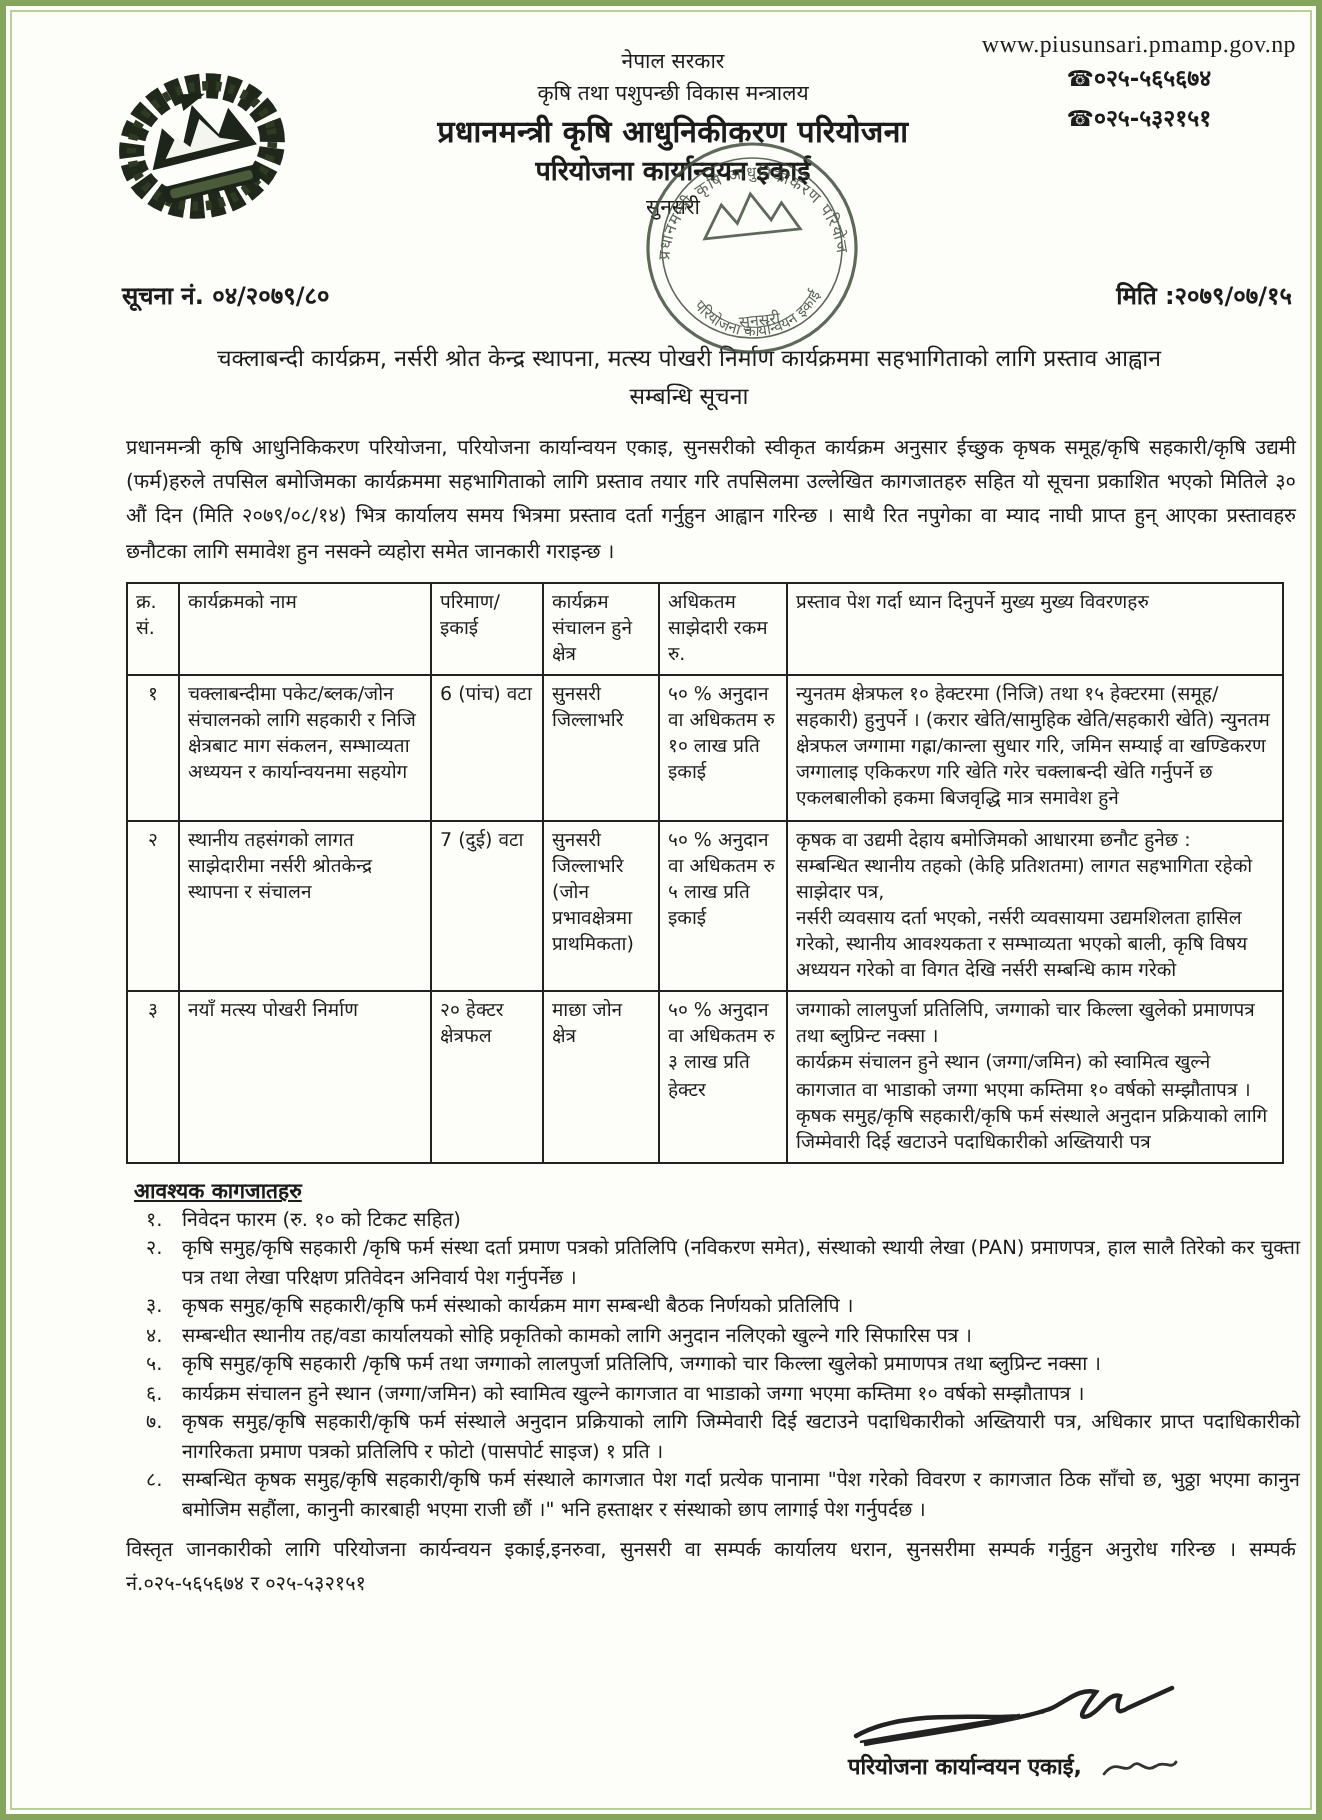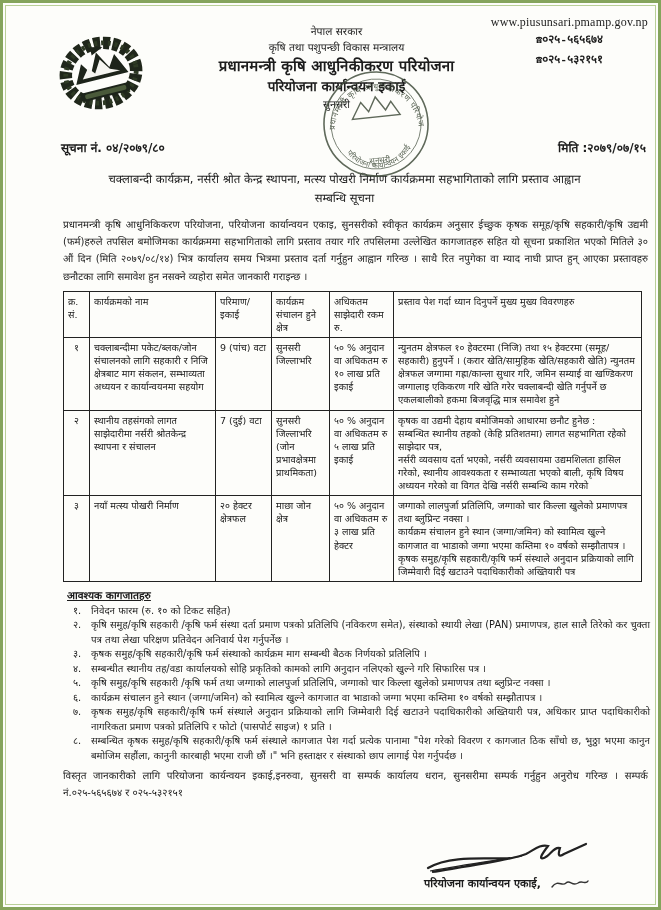--- a/index.html
+++ b/index.html
@@ -21,21 +21,21 @@
   }
   
   .header { position: relative; height: 126px; }
   .emblem { position: absolute; left: 32px; top: 6px; width: 96px; height: 112px; }
   .org-block { text-align: center; padding-top: 12px; width: 420px; margin: 0 auto; }
   .org-small { font-size: 10.5px; line-height: 1.55; }
   .org-project { font-size: 15px; font-weight: bold; line-height: 1.45; letter-spacing: .2px; }
   .org-unit { font-size: 13.5px; font-weight: bold; line-height: 1.4; }
   .contact-block { position: absolute; right: 4px; top: 4px; text-align: center; }
   .website { font-family: "Liberation Serif", serif; font-size: 12px; letter-spacing: .2px; }
-  .phone-line { font-size: 11.5px; line-height: 1.7; font-weight: bold; font-family: Liberation Mono, monospace; }
+  .phone-line { font-size: 11.5px; line-height: 1.7; font-weight: bold; }
   .phone-icon { font-weight: normal; font-size: 11px; }
   .stamp {
     position: absolute; left: 296px; top: 54px; width: 118px; height: 118px;
     opacity: .85; transform: rotate(-6deg); pointer-events: none;
   }
   
   .notice-row {
     display: flex; justify-content: space-between;
     padding: 2px 6px 0 40px; font-size: 12px; font-weight: bold;
   }
@@ -146,21 +146,21 @@
         <th>परिमाण/इकाई</th>
         <th>कार्यक्रम संचालन हुने क्षेत्र</th>
         <th>अधिकतम साझेदारी रकम रु.</th>
         <th>प्रस्ताव पेश गर्दा ध्यान दिनुपर्ने मुख्य मुख्य विवरणहरु</th>
       </tr>
     </thead>
     <tbody>
       <tr>
         <td class="num">१</td>
         <td>चक्लाबन्दीमा पकेट/ब्लक/जोन संचालनको लागि सहकारी र निजि क्षेत्रबाट माग संकलन, सम्भाव्यता अध्ययन र कार्यान्वयनमा सहयोग</td>
-        <td>9 (पांच) वटा</td>
+        <td>6 (पांच) वटा</td>
         <td>सुनसरी जिल्लाभरि</td>
         <td>५० % अनुदान वा अधिकतम रु १० लाख प्रति इकाई</td>
         <td>न्युनतम क्षेत्रफल १० हेक्टरमा (निजि) तथा १५ हेक्टरमा (समूह/सहकारी) हुनुपर्ने । (करार खेति/सामुहिक खेति/सहकारी खेति) न्युनतम क्षेत्रफल जग्गामा गह्रा/कान्ला सुधार गरि, जमिन सम्याई वा खण्डिकरण जग्गालाइ एकिकरण गरि खेति गरेर चक्लाबन्दी खेति गर्नुपर्ने छ
 एकलबालीको हकमा बिजवृद्धि मात्र समावेश हुने</td>
       </tr>
       <tr>
         <td class="num">२</td>
         <td>स्थानीय तहसंगको लागत साझेदारीमा नर्सरी श्रोतकेन्द्र स्थापना र संचालन</td>
         <td>7 (दुई) वटा</td>
         <td>सुनसरी जिल्लाभरि (जोन प्रभावक्षेत्रमा प्राथमिकता)</td>

